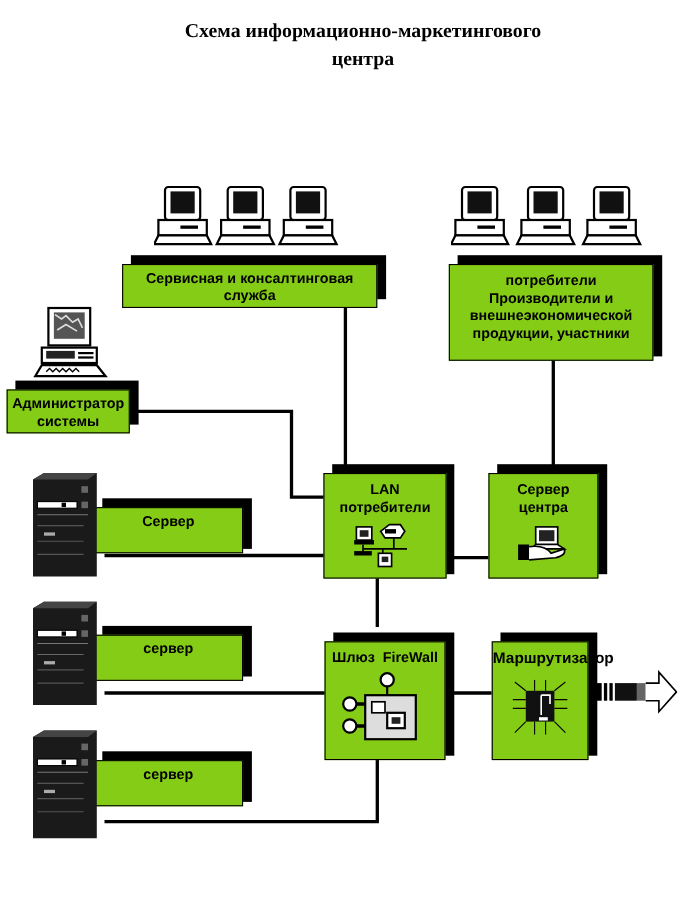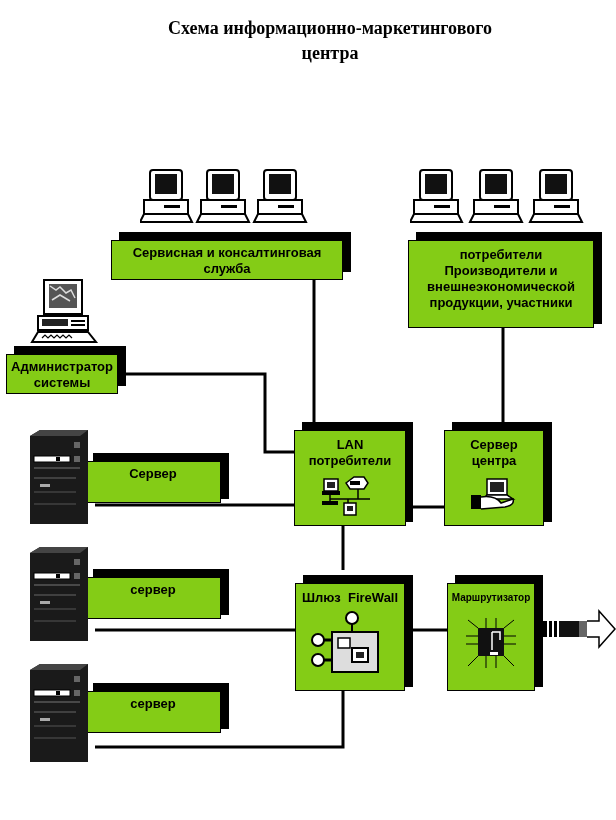--- a/index.html
+++ b/index.html
@@ -211,21 +211,21 @@
     <rect x="42" y="38" width="16" height="14" fill="#fff" stroke="#000" stroke-width="2"></rect>
     <rect x="46" y="42" width="8" height="6" fill="#222"></rect>
     <circle cx="8" cy="30" r="6" fill="#fff" stroke="#000" stroke-width="2"></circle>
     <circle cx="8" cy="50" r="6" fill="#fff" stroke="#000" stroke-width="2"></circle>
     <line x1="14" y1="30" x2="22" y2="30" stroke="#000" stroke-width="3"></line>
     <line x1="14" y1="50" x2="22" y2="50" stroke="#000" stroke-width="3"></line>
   </svg>
 </div>
 
 <div class="shadow" style="left:455px;top:575px;width:88px;height:112px"></div>
-<div class="box" style="left:447px;top:583px;width:88px;height:108px;padding-top:8px;font-size:10px;line-height:12px">
+<div class="box" style="left:447px;top:583px;width:88px;height:108px;padding-top:8px;font-size:14px;line-height:12px">
   <span class="lbl">Маршрутизатор</span>
   <svg width="50" height="50" style="display:block;margin:14px auto 0">
     <g stroke="#000" stroke-width="1">
       <line x1="12" y1="10" x2="2" y2="2"></line>
         <line x1="38" y1="10" x2="48" y2="2"></line>
       <line x1="12" y1="38" x2="2" y2="48"></line>
         <line x1="38" y1="38" x2="48" y2="48"></line>
       <line x1="0" y1="18" x2="12" y2="18"></line>
         <line x1="0" y1="26" x2="12" y2="26"></line>
       <line x1="38" y1="18" x2="50" y2="18"></line>

